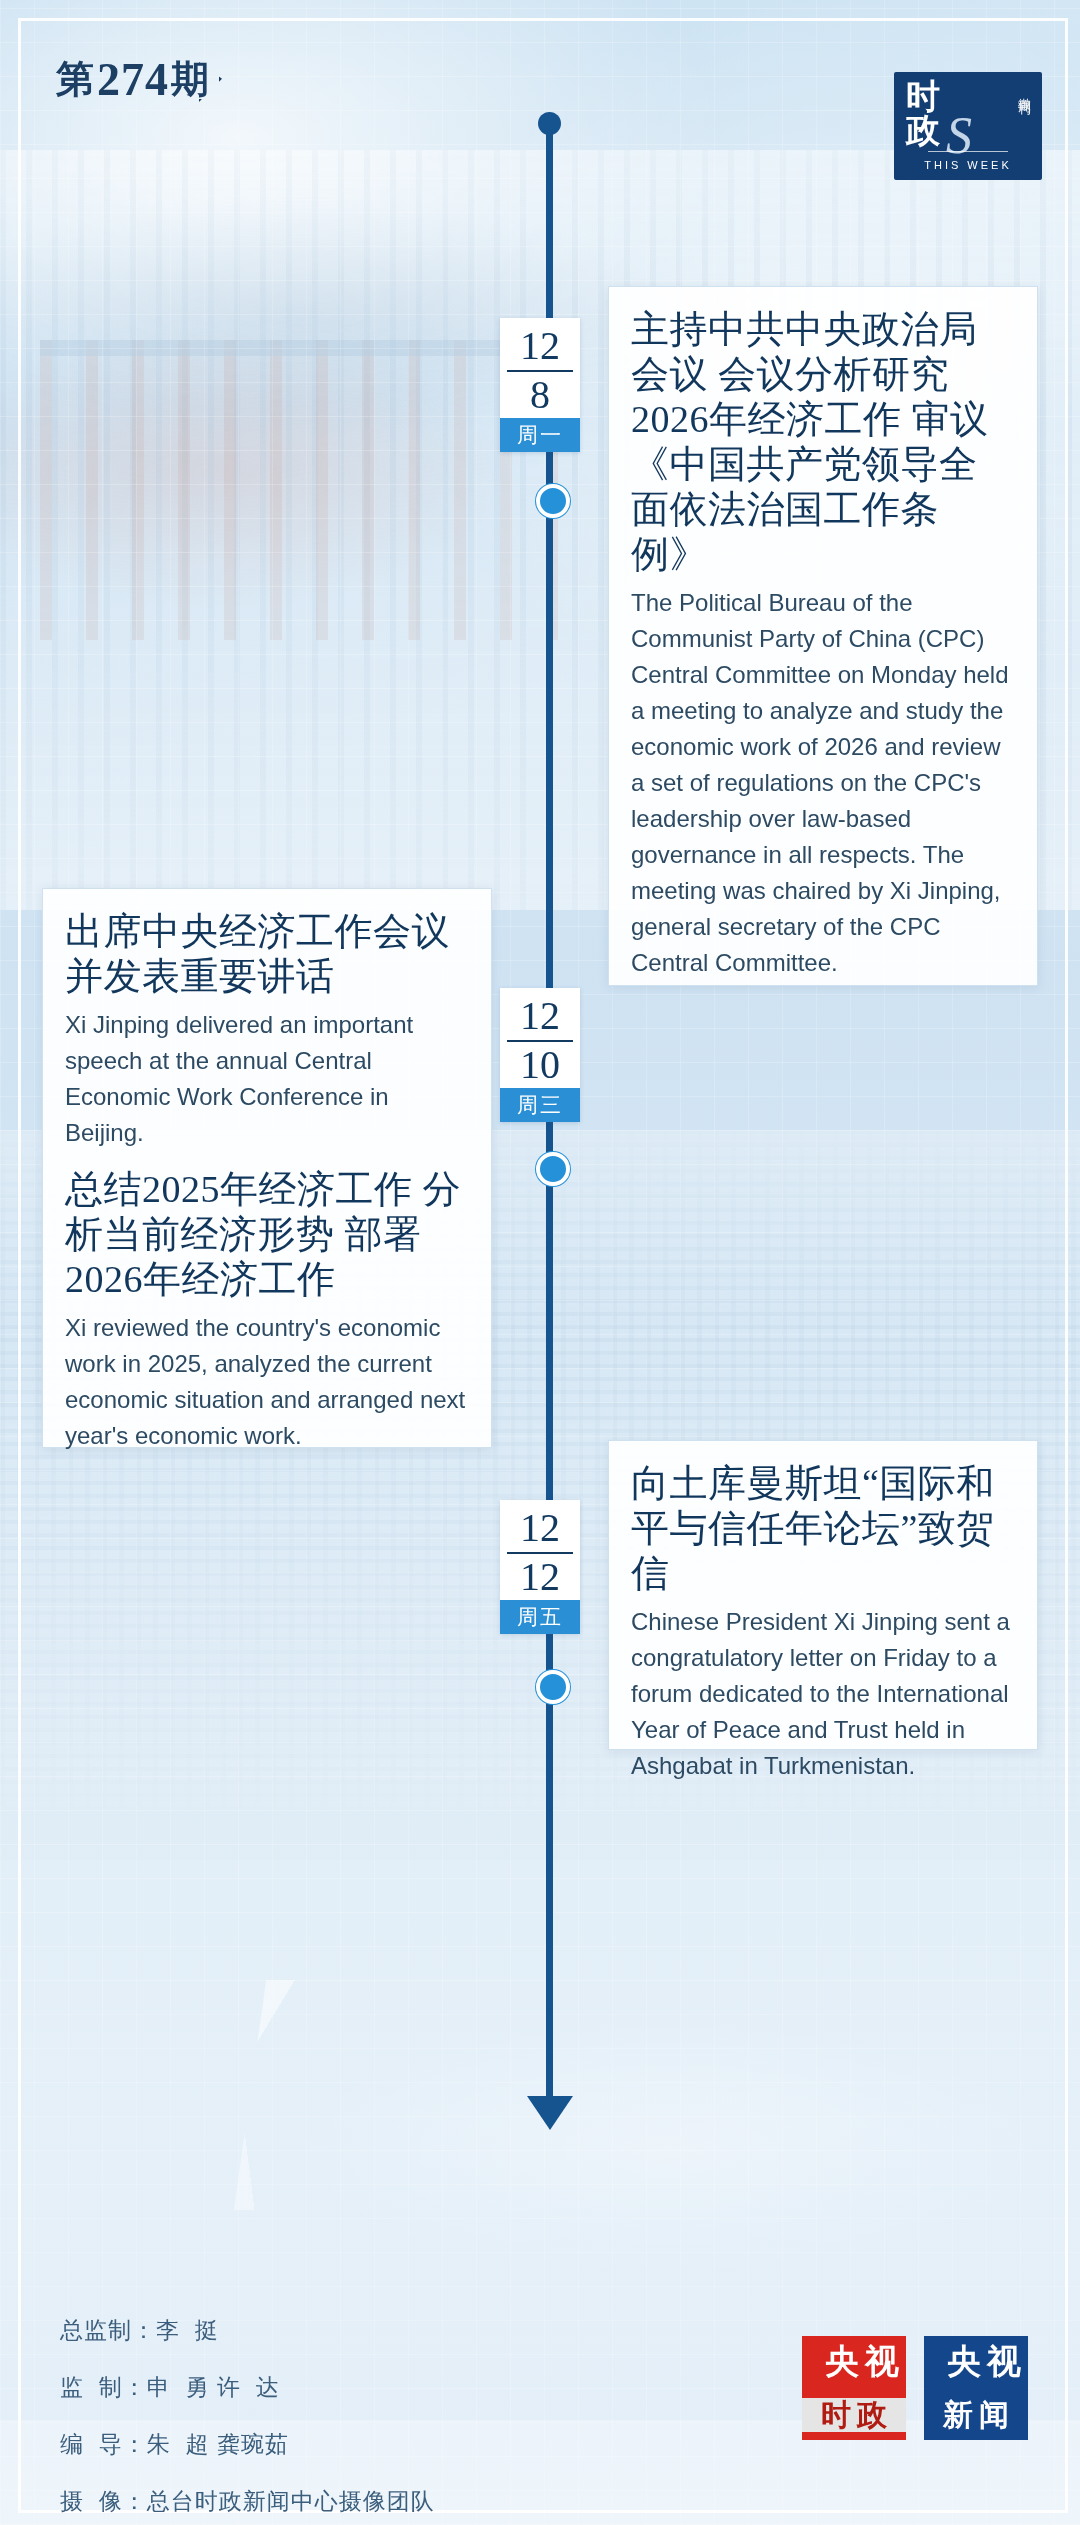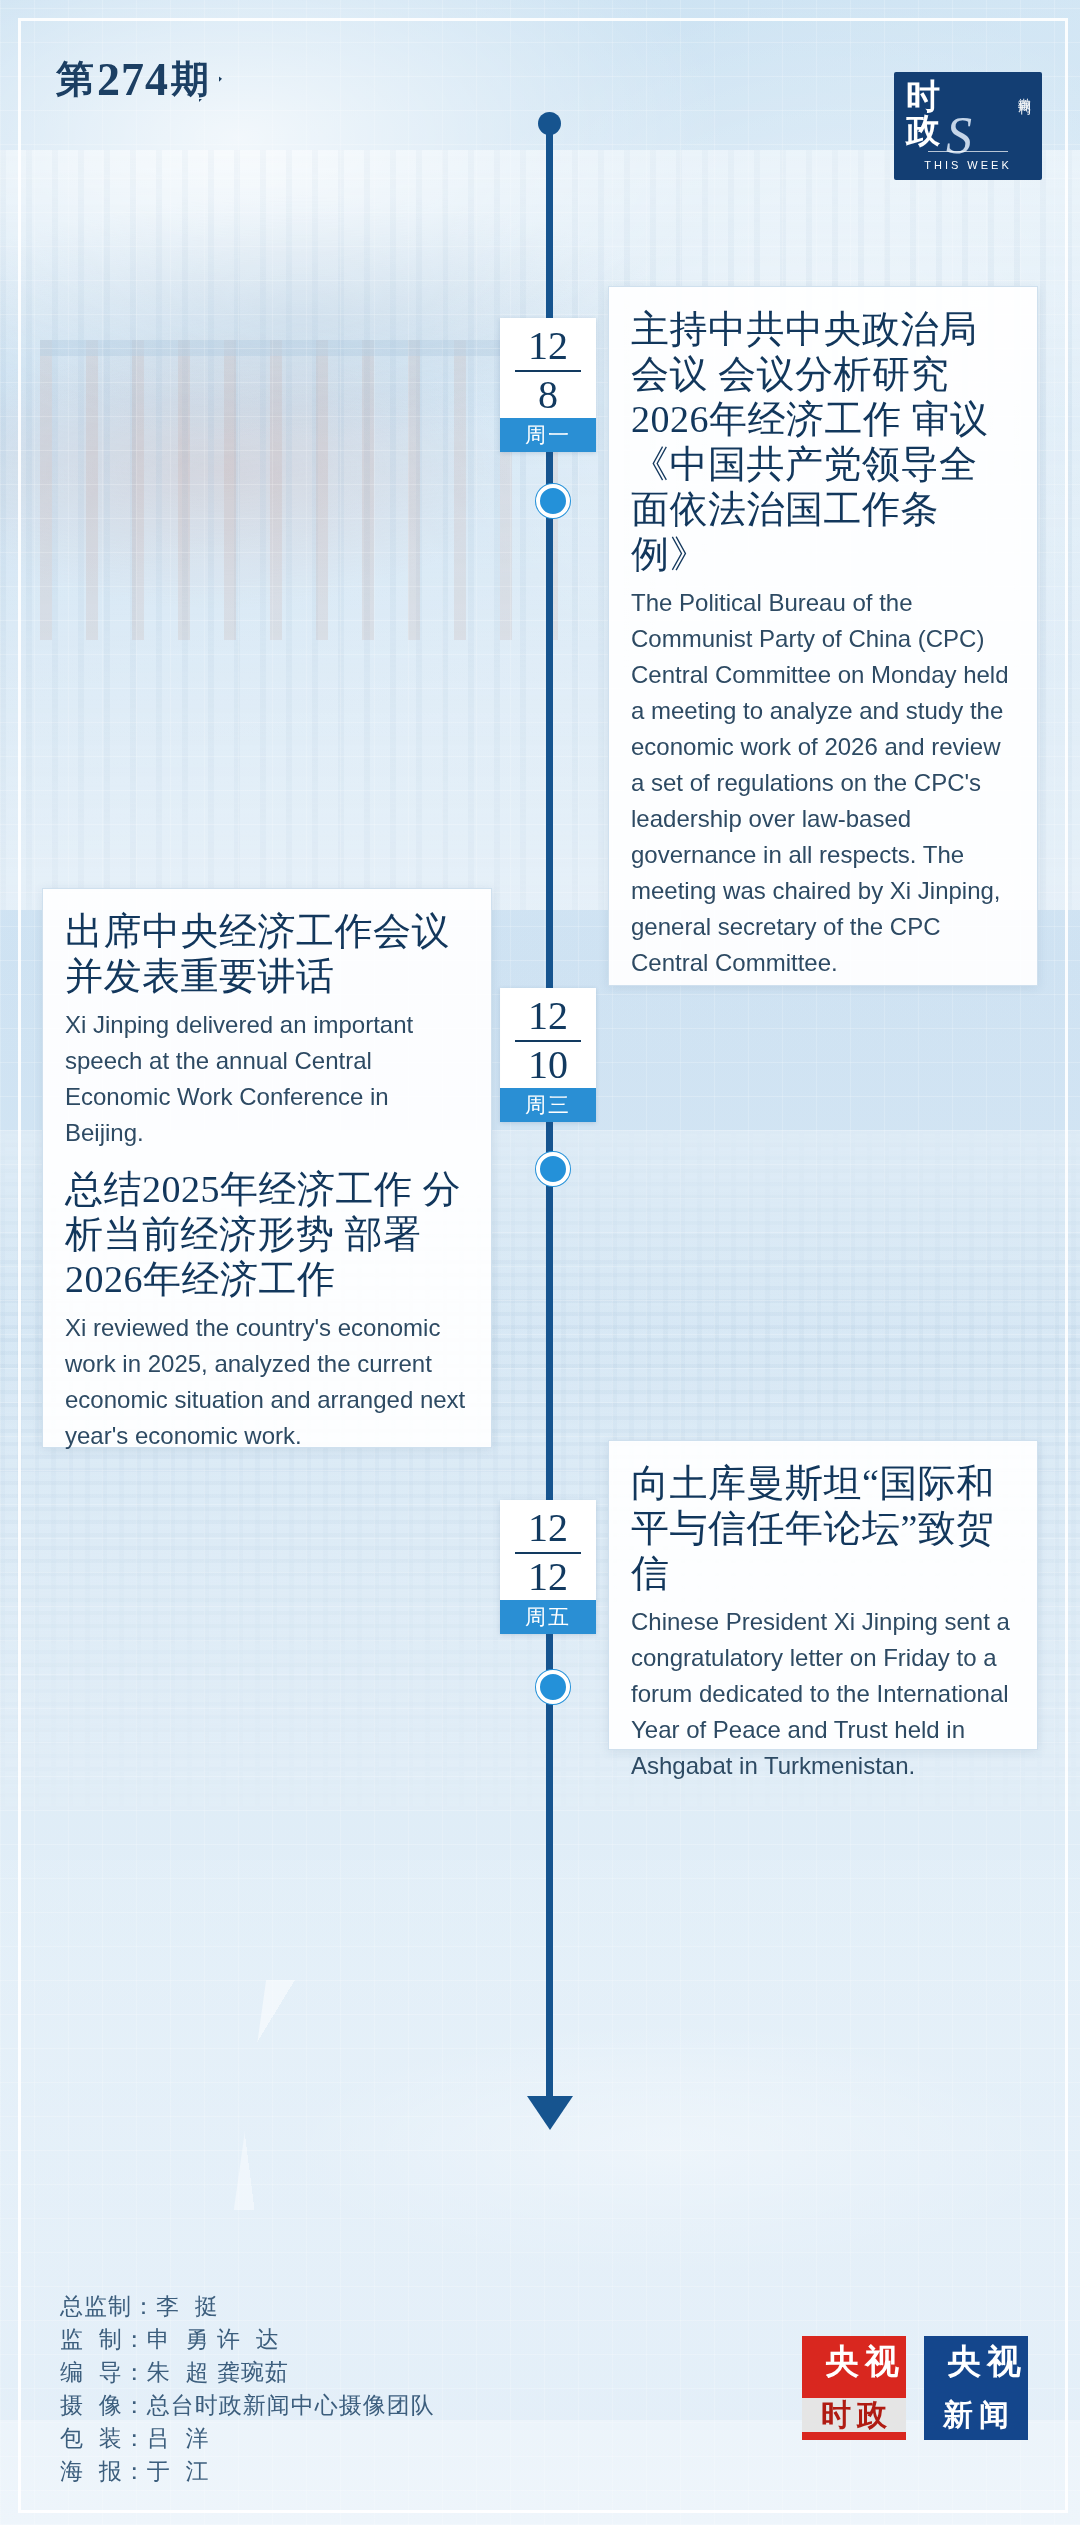--- a/index.html
+++ b/index.html
@@ -216,21 +216,21 @@
     border-radius: 50%;
     background: #2491d9;
     border: 4px solid #ffffff;
     box-shadow: 0 0 0 1px #2491d9;
     left: 536px;
   }
 
   
   .datechip {
     position: absolute;
-    width: 96px;
+    width: 80px;
     background: #ffffff;
     text-align: center;
     box-shadow: 0 1px 4px rgba(40,80,120,0.18);
   }
   .datechip .m {
     font-family: "Liberation Serif", serif;
     font-size: 40px;
     line-height: 44px;
     color: #123a60;
     padding-top: 6px;
@@ -287,21 +287,21 @@
   
   .credits {
     position: absolute;
     left: 60px;
     top: 2290px;
     color: #3c5e7d;
     font-size: 23px;
     line-height: 33px;
     letter-spacing: 1px;
   }
-  .credits div { white-space: pre; }
+  .credits div { white-space: pre; margin-top: 24px; }
 
   .badges {
     position: absolute;
     right: 52px;
     top: 2336px;
     display: flex;
     gap: 18px;
   }
   .badge {
     width: 104px;

